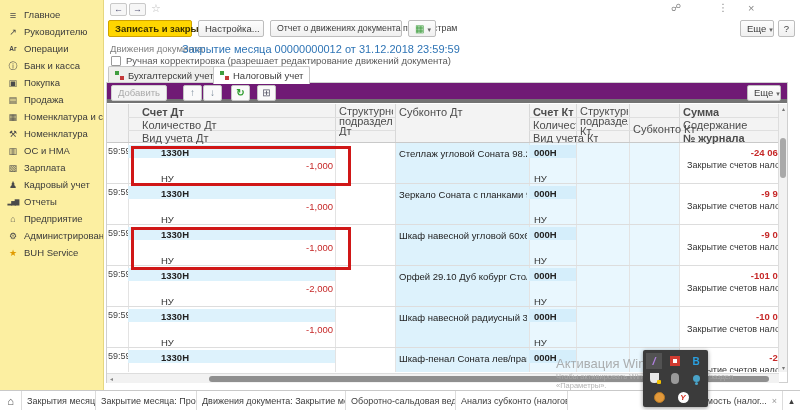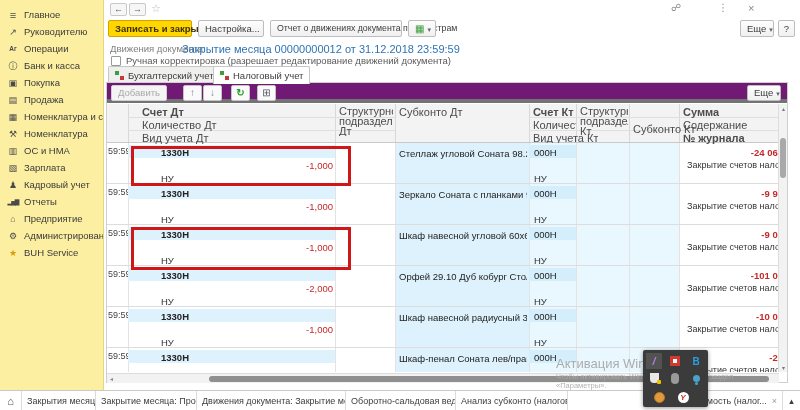--- a/index.html
+++ b/index.html
@@ -57,21 +57,21 @@
   .colbg.pale { background:#e9f7fe; }
   .trow { position:absolute; left:0; width:672px; height:41px; border-bottom:1px solid #ddd; font-size:9.5px; }
   .trow .cell { position:absolute; white-space:nowrap; overflow:hidden; }
   .time { left:1px; top:3px; width:20px; color:#444; font-size:9px; }
   .strip { left:21px; top:2px; width:207px; height:13px; background:#ddf2fc; }
   .acct { left:54px; top:4px; font-weight:bold; color:#222; }
   .qty { top:17px; left:130px; width:96px; text-align:right; color:#c62828; }
   .vt { left:54px; top:30px; color:#333; }
   .sdt { left:292px; top:5px; width:128px; color:#222; }
   .cstrip { left:422px; top:2px; width:47px; height:13px; background:#d5eefb; }
-  .cacct { left:427px; top:4px; font-weight:normal; color:#222; }
+  .cacct { left:427px; top:4px; font-weight:bold; color:#222; }
   .cvt { left:427px; top:30px; color:#333; }
   .sum { top:4px; left:560px; width:116px; text-align:right; color:#c62828; font-weight:bold; }
   .cont { left:580px; top:17px; width:92px; color:#333; font-size:9px; }
   .redrect { position:absolute; left:24px; width:220px; border:3px solid #d01717; z-index:5; }
 
   .vscroll { position:absolute; right:0; top:21px; width:9px; height:268px; background:#f2f2f2; border-left:1px solid #ddd; }
   .vthumb { position:absolute; left:1px; top:34px; width:6px; height:40px; background:#a9a9a9; border-radius:3px; }
   .varrow { position:absolute; left:0; width:9px; font-size:6px; color:#777; text-align:center; }
   .hscroll { position:absolute; left:0; top:290px; width:672px; height:10px; background:#f2f2f2; border-top:1px solid #ddd; }
   .hthumb { position:absolute; left:102px; top:2px; width:560px; height:6px; background:#8f8f8f; border-radius:3px; }

